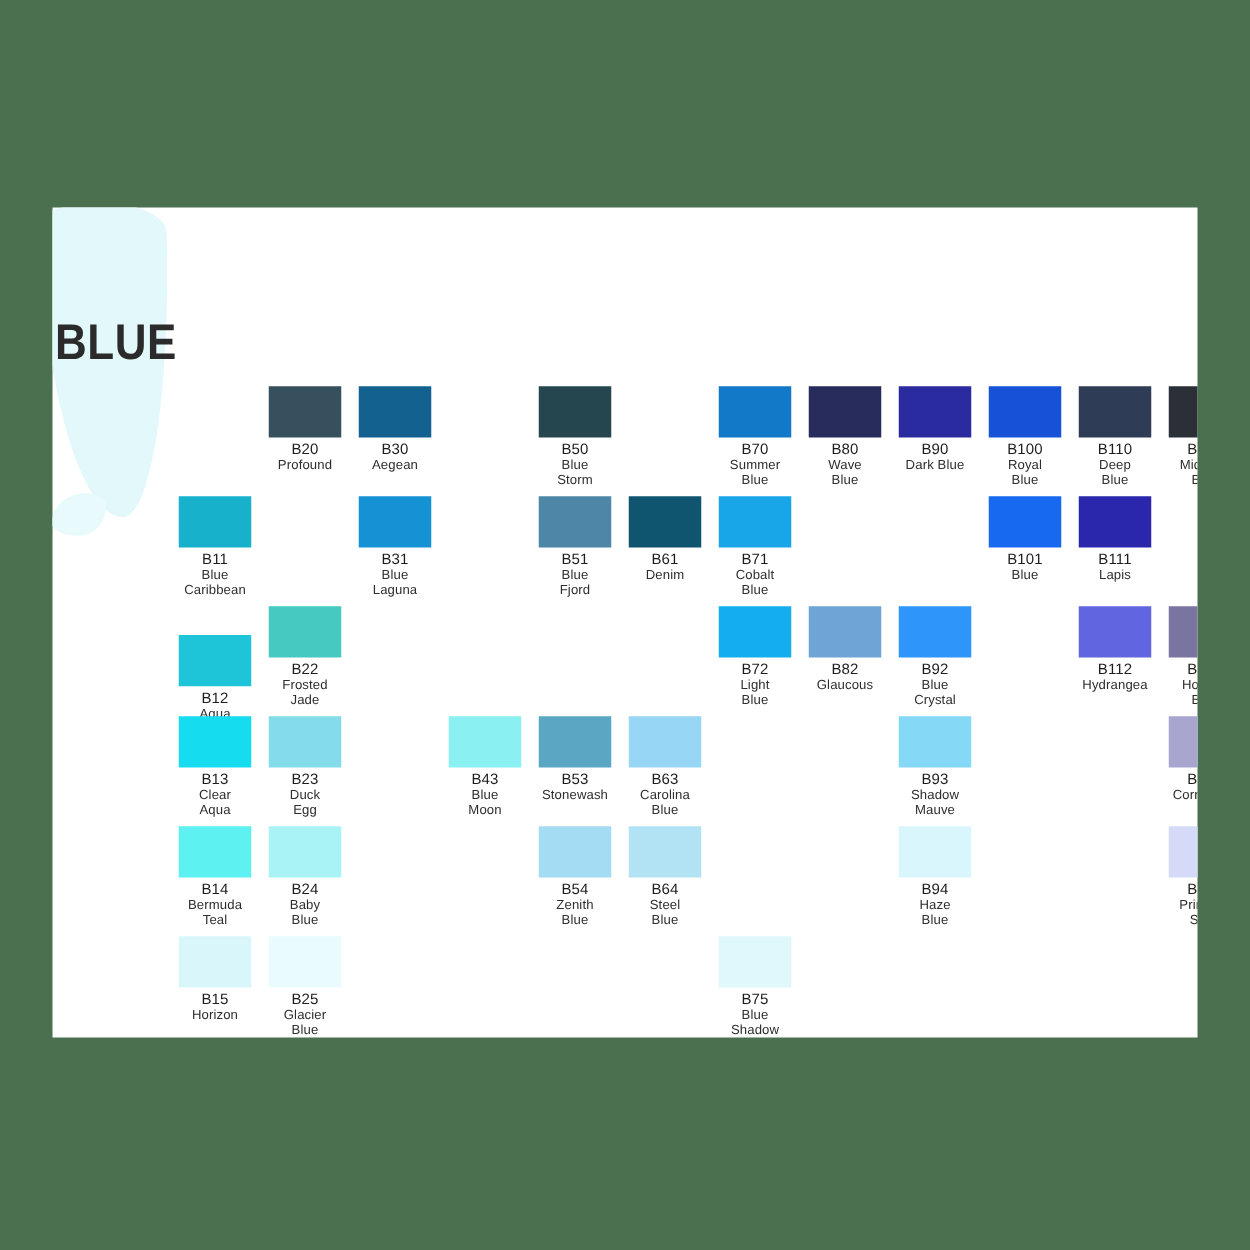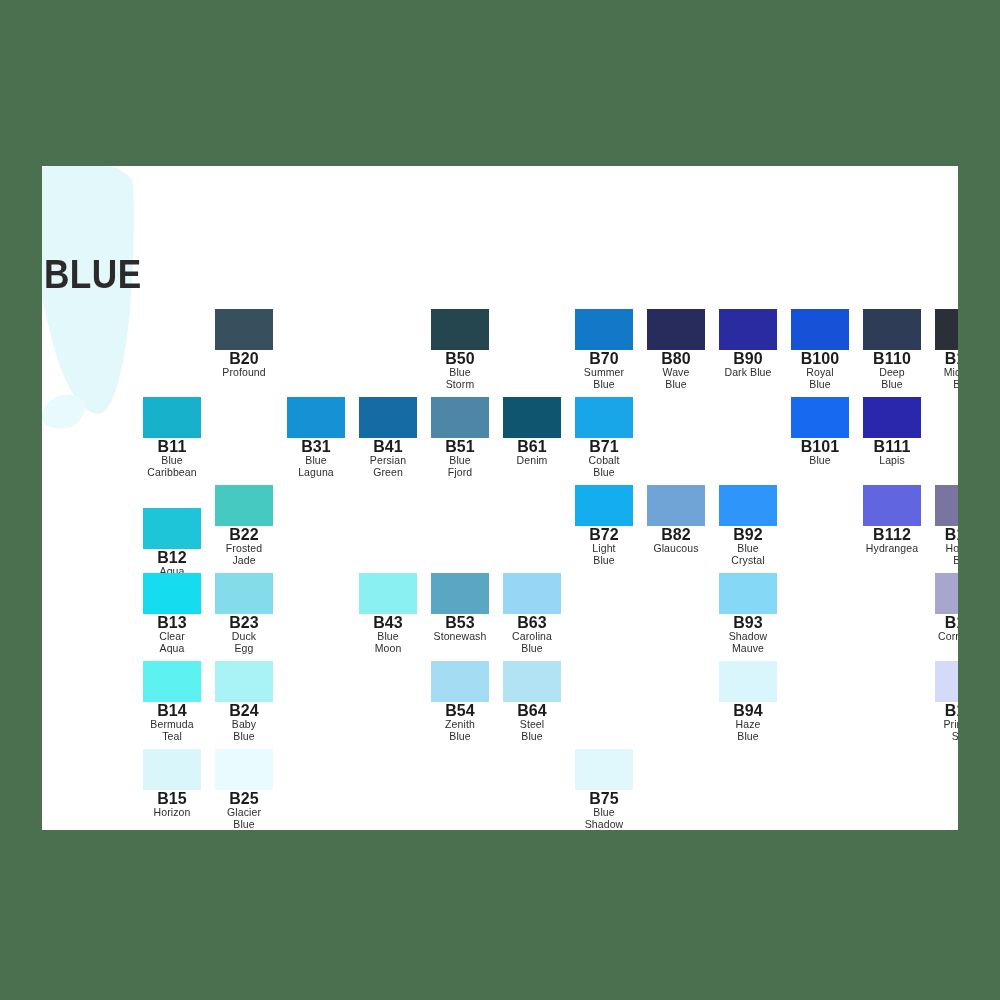--- a/index.html
+++ b/index.html
@@ -86,22 +86,22 @@
 
   .chip {
     width: 58px;
     height: 41px;
     margin: 0 auto;
     display: block;
     position: relative;
   }
 
   .code {
-    font-size: 16px;
-    font-weight: bold;
+    font-size: 12px;
+    font-weight: normal;
     color: #1d1d1d;
     margin-top: 3px;
     line-height: 12.5px;
     letter-spacing: 0.1px;
   }
   .cname {
     font-size: 10.5px;
     font-weight: normal;
     color: #2d2d2d;
     line-height: 12.5px;
@@ -118,20 +118,25 @@
     <div id="wash"></div>
 
     <div id="title">BLUE</div>
 
     <div id="grid">
         <div class="cell" style="left: 166px; top: 143px;">
           <div class="chip" style="background: rgb(55, 80, 93); width: 58px; height: 41px;"></div>
           <div class="code">B20</div>
           <div class="cname">Profound</div>
         </div>
+        <div class="cell" style="left: 238px; top: 143px;">
+          <div class="chip" style="background: rgb(18, 97, 143); width: 58px; height: 41px;"></div>
+          <div class="code">B30</div>
+          <div class="cname">Aegean</div>
+        </div>
         <div class="cell" style="left: 382px; top: 143px;">
           <div class="chip" style="background: rgb(37, 69, 79); width: 58px; height: 41px;"></div>
           <div class="code">B50</div>
           <div class="cname">Blue
 Storm</div>
         </div>
         <div class="cell" style="left: 526px; top: 143px;">
           <div class="chip" style="background: rgb(18, 120, 200); width: 58px; height: 41px;"></div>
           <div class="code">B70</div>
           <div class="cname">Summer
@@ -170,26 +175,20 @@
           <div class="chip" style="background: rgb(23, 177, 203); width: 58px; height: 41px;"></div>
           <div class="code">B11</div>
           <div class="cname">Blue
 Caribbean</div>
         </div>
         <div class="cell" style="left: 238px; top: 231px;">
           <div class="chip" style="background: rgb(21, 146, 212); width: 58px; height: 41px;"></div>
           <div class="code">B31</div>
           <div class="cname">Blue
 Laguna</div>
-        </div>
-        <div class="cell" style="left: 310px; top: 231px;">
-          <div class="chip" style="background: rgb(21, 108, 165); width: 58px; height: 41px;"></div>
-          <div class="code">B41</div>
-          <div class="cname">Persian
-Green</div>
         </div>
         <div class="cell" style="left: 382px; top: 231px;">
           <div class="chip" style="background: rgb(77, 134, 166); width: 58px; height: 41px;"></div>
           <div class="code">B51</div>
           <div class="cname">Blue
 Fjord</div>
         </div>
         <div class="cell" style="left: 454px; top: 231px;">
           <div class="chip" style="background: rgb(16, 85, 111); width: 58px; height: 41px;"></div>
           <div class="code">B61</div>

